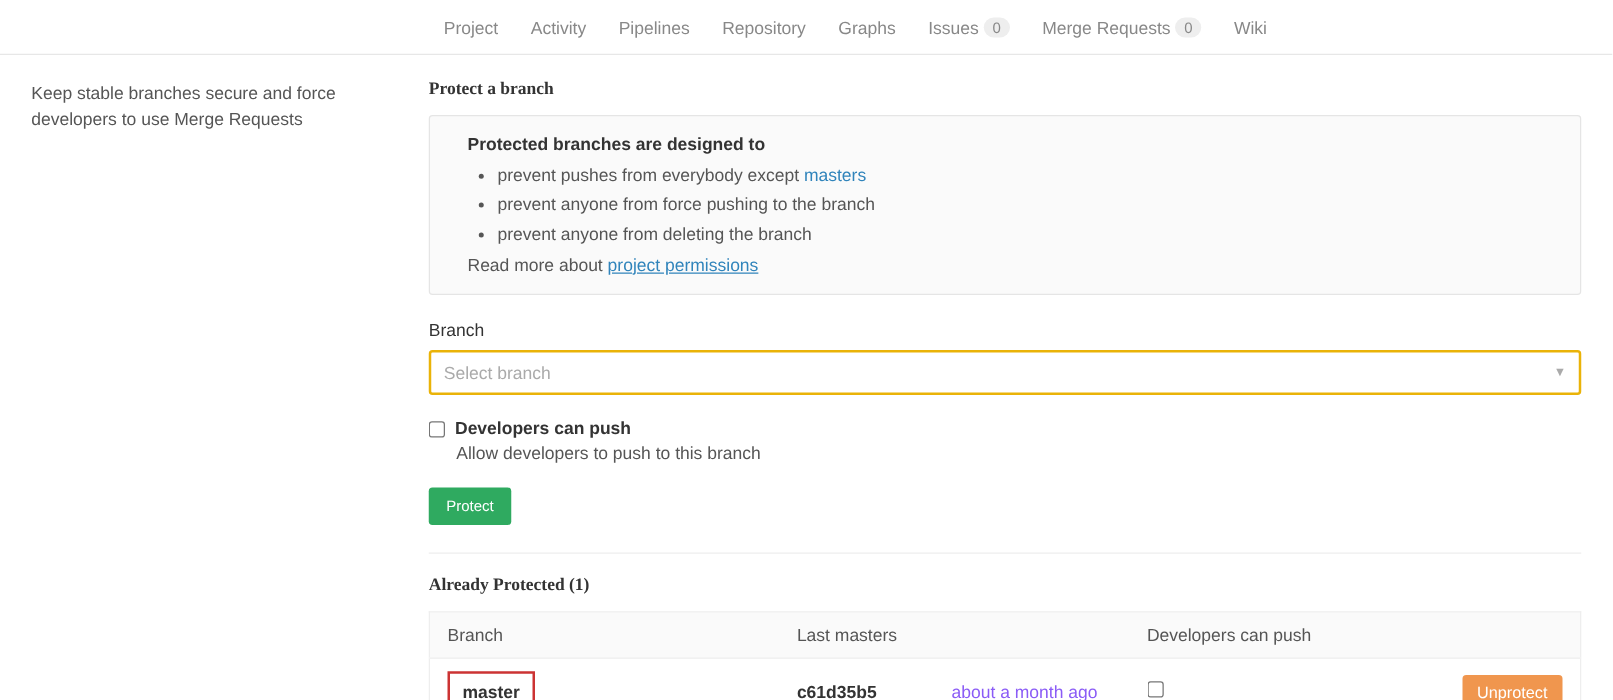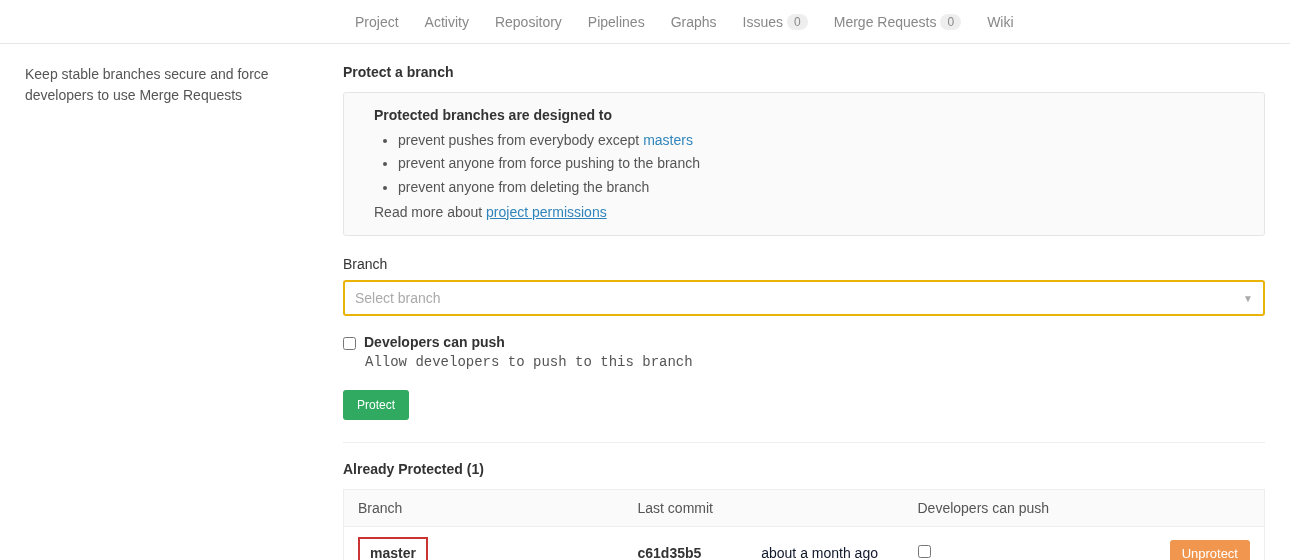--- a/index.html
+++ b/index.html
@@ -55,20 +55,21 @@
   }
   .main {
     flex: 1;
     max-width: 930px;
   }
   .section-title {
     font-weight: 600;
     font-size: 14px;
     color: #333;
     margin-bottom: 12px;
+    font-family: Liberation Serif, serif;
   }
   .info-panel {
     border: 1px solid #e5e5e5;
     border-radius: 3px;
     background: #fafafa;
     padding: 12px 30px;
     margin-bottom: 20px;
     color: #555;
     line-height: 1.55;
   }
@@ -103,21 +104,21 @@
     font-size: 10px;
     color: #aaa;
   }
   .checkbox-row {
     display: flex;
     align-items: flex-start;
     margin-bottom: 4px;
   }
   .checkbox-row input { margin-top: 3px; margin-right: 8px; }
   .checkbox-label { font-weight:600; color:#333; }
-  .checkbox-help { color:#555; margin-left:22px; margin-bottom:20px;font-family:Liberation Mono, monospace; }
+  .checkbox-help { color:#555; margin-left:22px; margin-bottom:20px; }
   .btn {
     display: inline-block;
     border: none;
     border-radius: 3px;
     padding: 8px 14px;
     font-size: 12px;
     cursor: pointer;
     color: #fff;
   }
   .btn-green { background: #2faa60; }
@@ -146,40 +147,40 @@
     font-size:14px;
     color:#333;
   }
   .branch-cell {
     display:inline-block;
     border: 2px solid #cc3333;
     padding: 6px 10px;
     font-weight:600;
   }
   .commit-hash { font-weight:600; color:#333; }
-  .commit-time { color:#0f172a;margin-left:28px; }
+  .commit-time { color:#8b5cf6;margin-left:28px; }
   .col-branch { width: 280px; }
   .col-last { width: 280px; }
   .col-dev { width: 220px; }
 </style>
 </head>
 <body>
 
 <div class="top-nav">
   <span class="nav-item">
       <span>Project</span>
     </span>
   <span class="nav-item">
       <span>Activity</span>
     </span>
   <span class="nav-item">
+      <span>Pipelines</span>
+    </span>
+  <span class="nav-item">
       <span>Repository</span>
-    </span>
-  <span class="nav-item">
-      <span>Pipelines</span>
     </span>
   <span class="nav-item">
       <span>Graphs</span>
     </span>
   <span class="nav-item">
       <span>Issues</span>
       <span class="badge">0</span>
     </span>
   <span class="nav-item">
       <span>Merge Requests</span>
@@ -225,21 +226,21 @@
     <hr class="sep">
 
     <div class="section-title">
       <span>Already Protected (</span><span>1</span><span>)</span>
     </div>
 
     <table class="table">
       <thead>
         <tr>
           <th class="col-branch">Branch</th>
-          <th class="col-last">Last commit</th>
+          <th class="col-last">Last masters</th>
           <th class="col-dev">Developers can push</th>
           <th></th>
         </tr>
       </thead>
       <tbody>
         <tr>
           <td><span class="branch-cell">master</span></td>
           <td>
             <span class="commit-hash">c61d35b5</span>
             <span class="commit-time"> </span><span class="commit-time">about a month ago</span>

